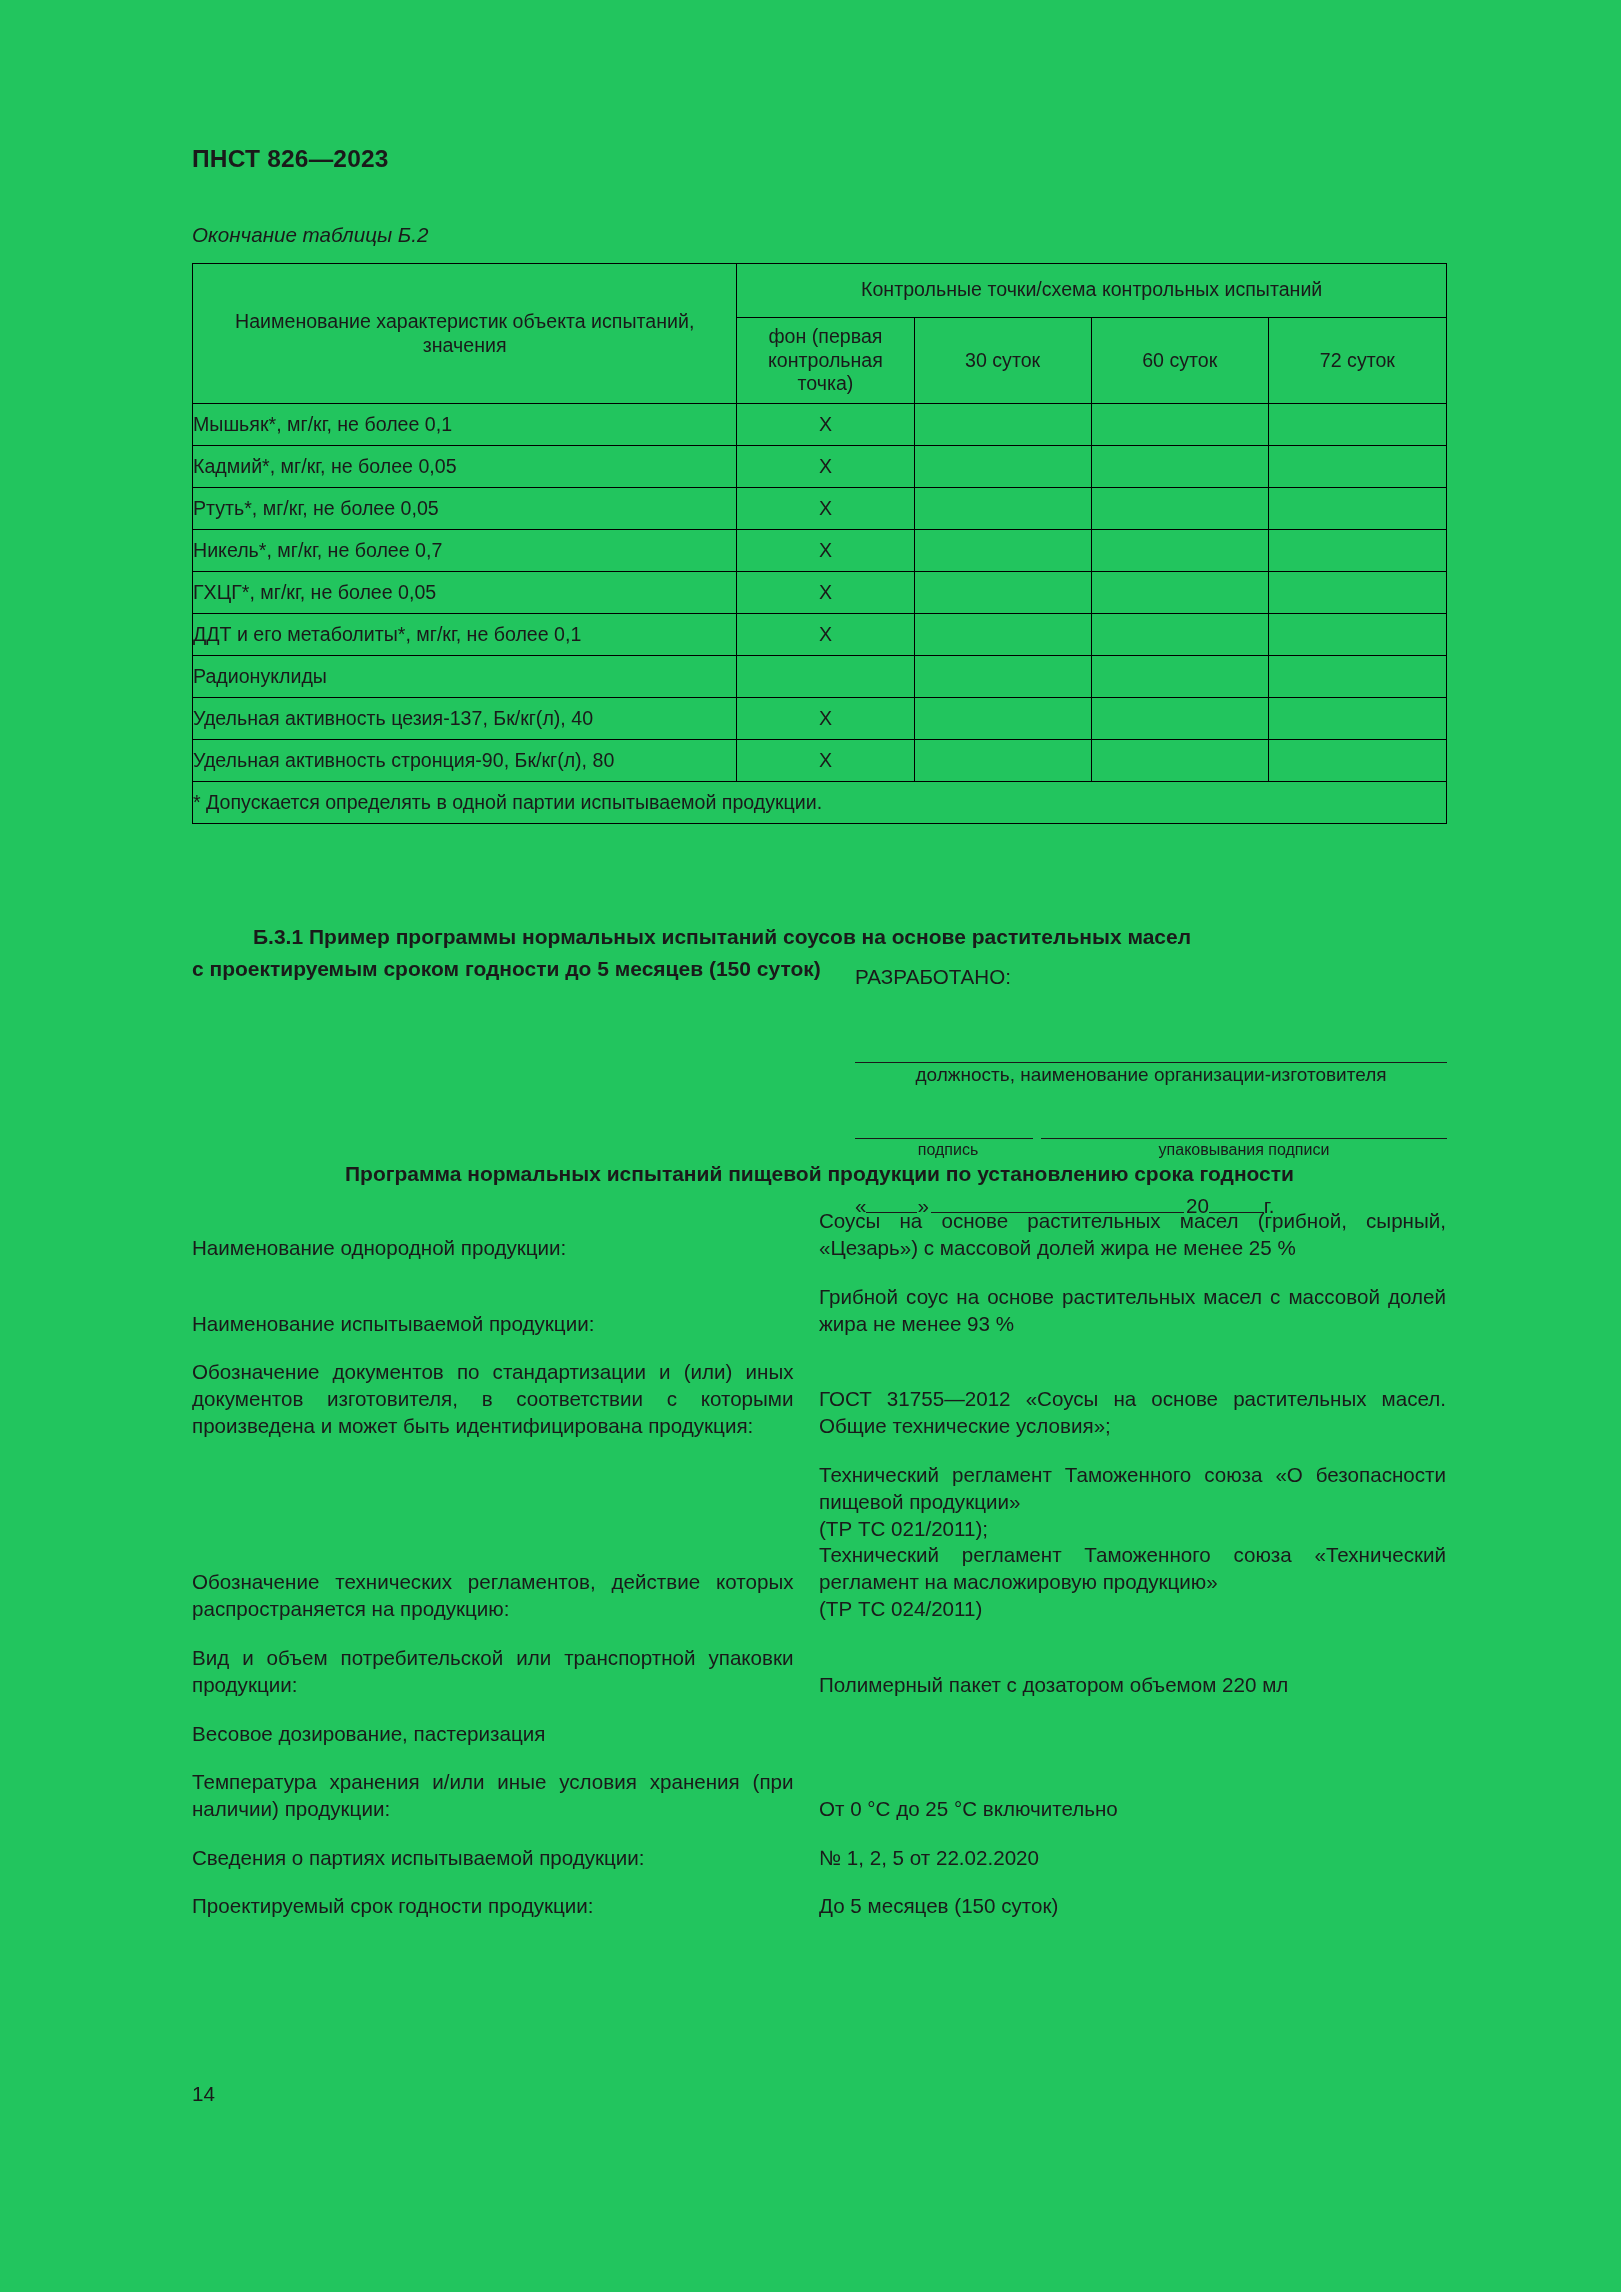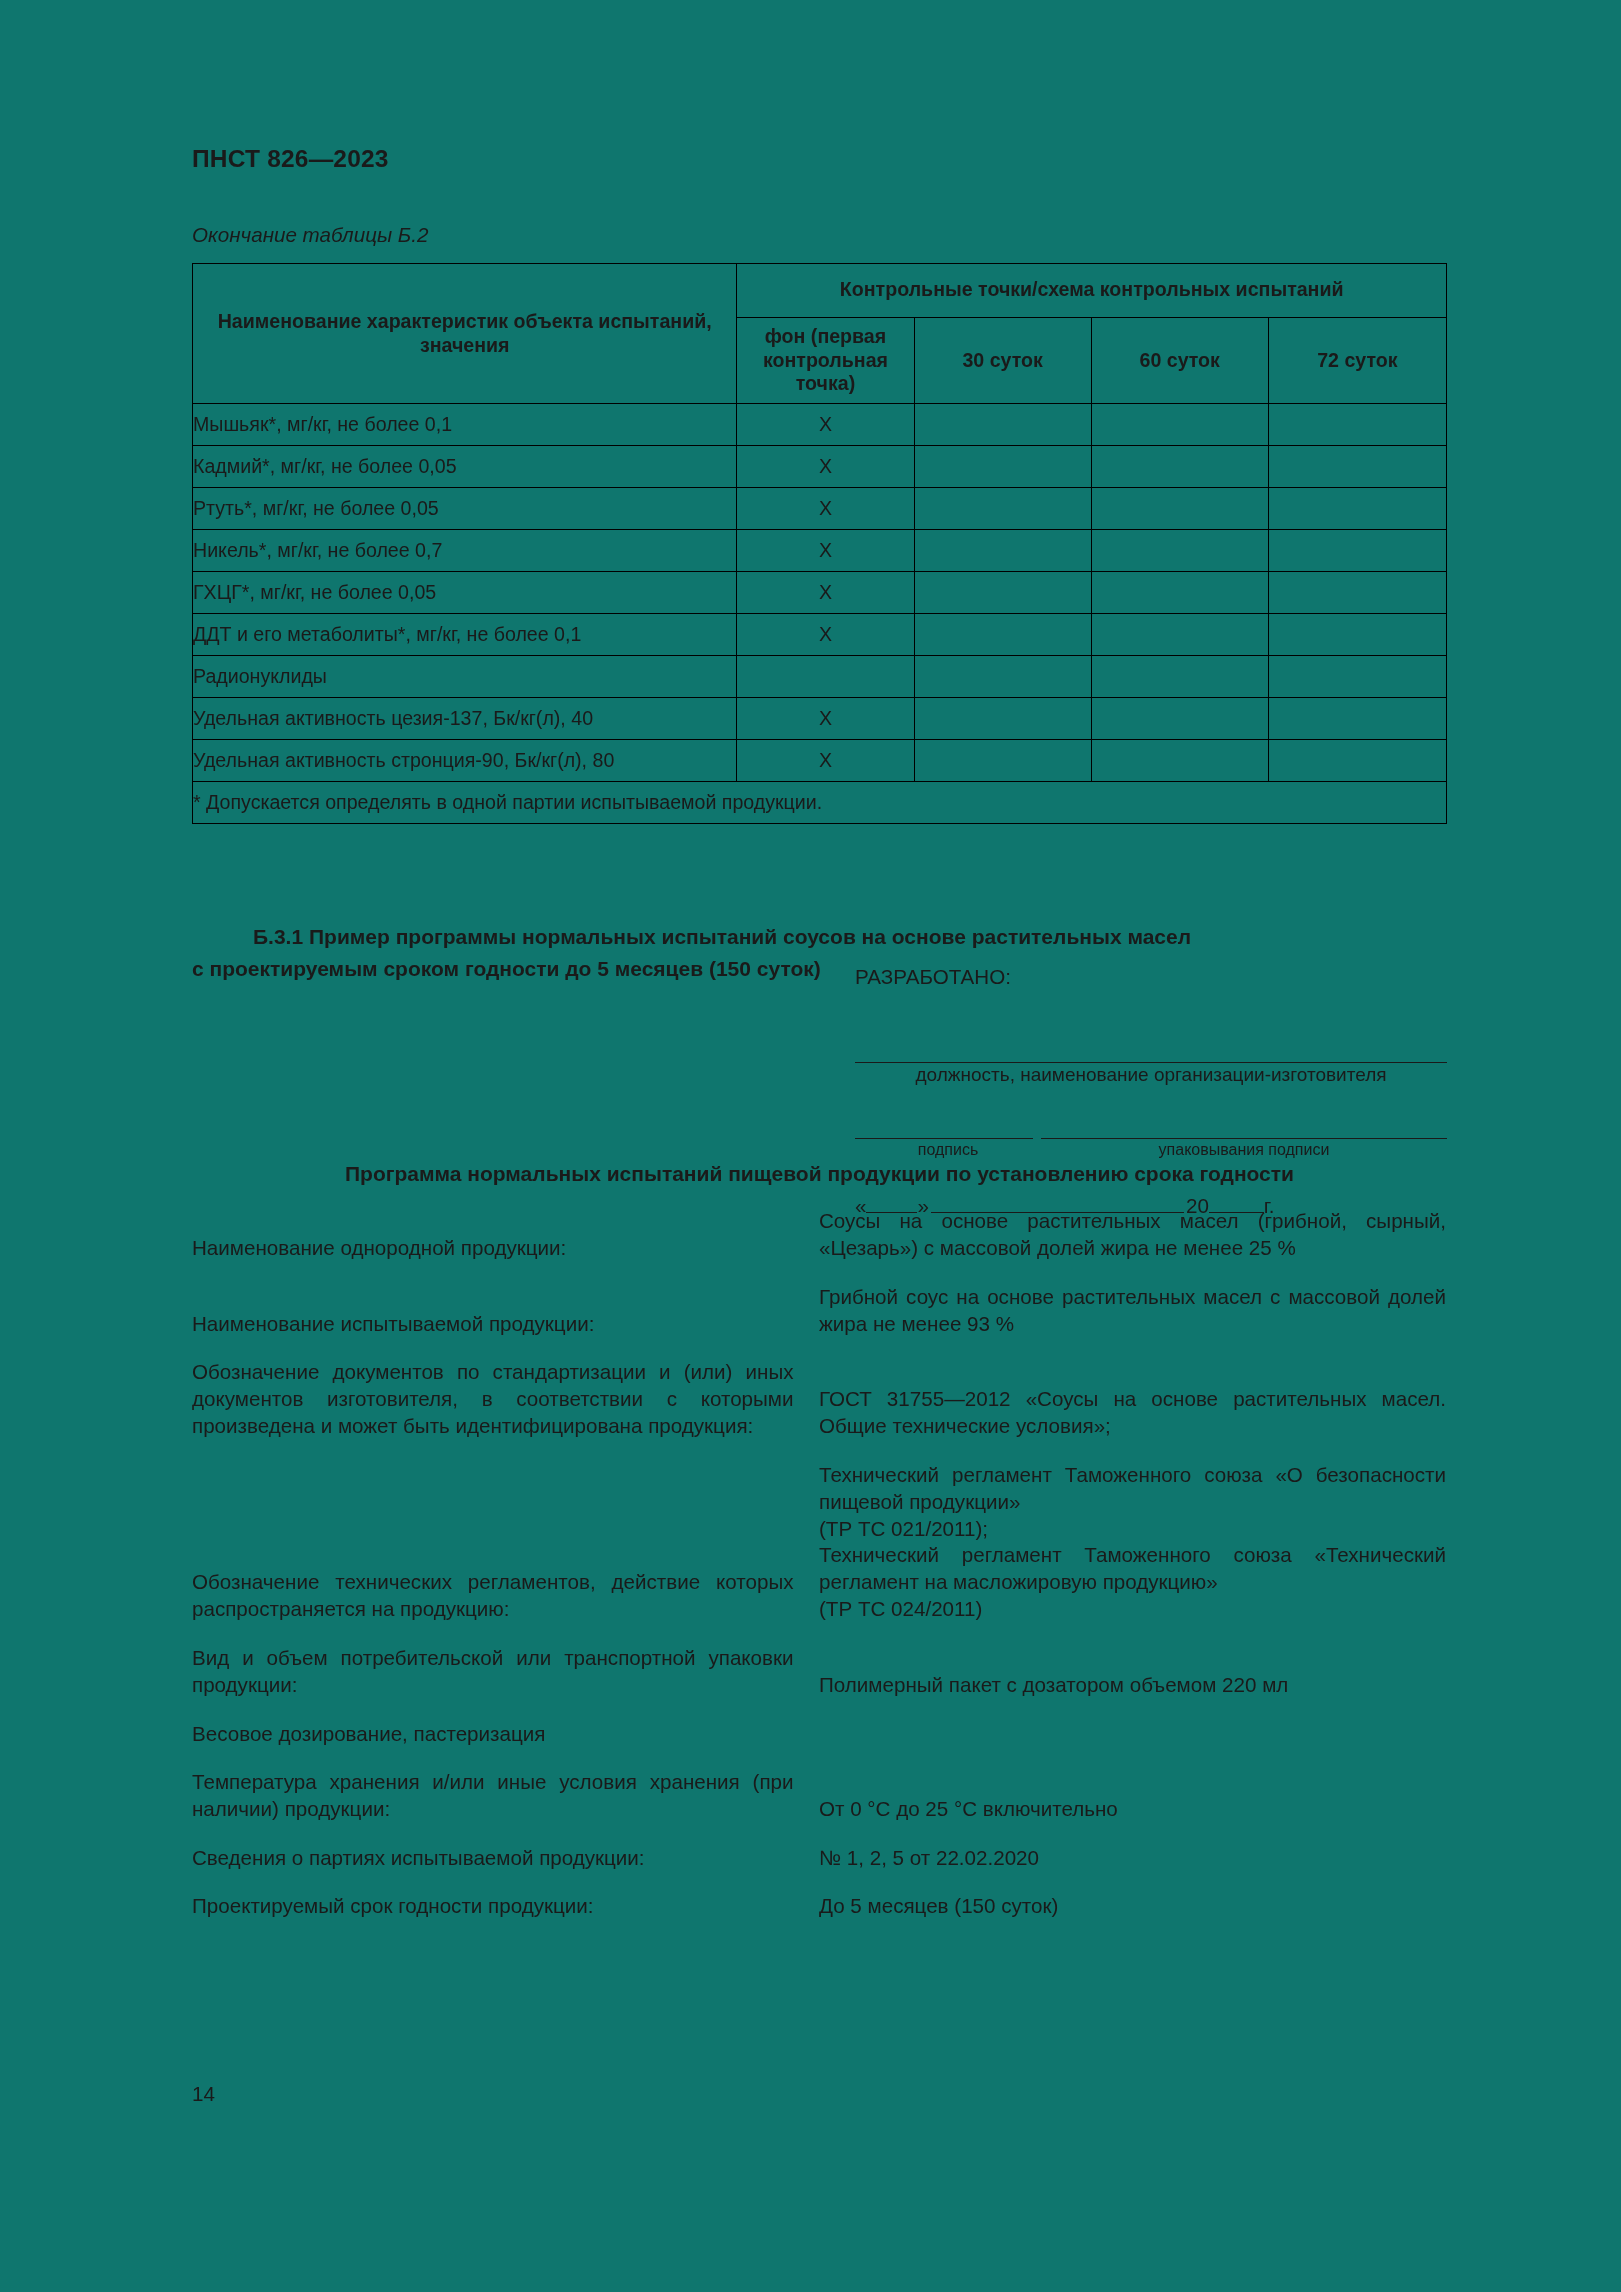--- a/index.html
+++ b/index.html
@@ -9,21 +9,21 @@
   }
   body {
     font-family: "Liberation Sans", sans-serif;
     color: #1a1a1a;
   }
   .page {
     position: relative;
     width: 1621px;
     height: 2293px;
     margin: 0 auto;
-    background: #0f766e;
+    background: #22c55e;
     box-sizing: border-box;
     padding: 0;
     overflow: hidden;
   }
 
   
   .doc-header {
     position: absolute;
     left: 192px;
     top: 145px;
@@ -55,21 +55,21 @@
     font-size: 19.6px;
   }
   table.main th,
   table.main td {
     border: 1px solid #000000;
     padding: 0;
     vertical-align: middle;
   }
   table.main thead th {
     text-align: center;
-    font-weight: bold;
+    font-weight: normal;
     line-height: 1.22;
     padding: 6.9px 5.9px;
   }
   .th-name {
     height: 86px;
   }
   .th-group {
     height: 39px;
   }
   .th-sub {

